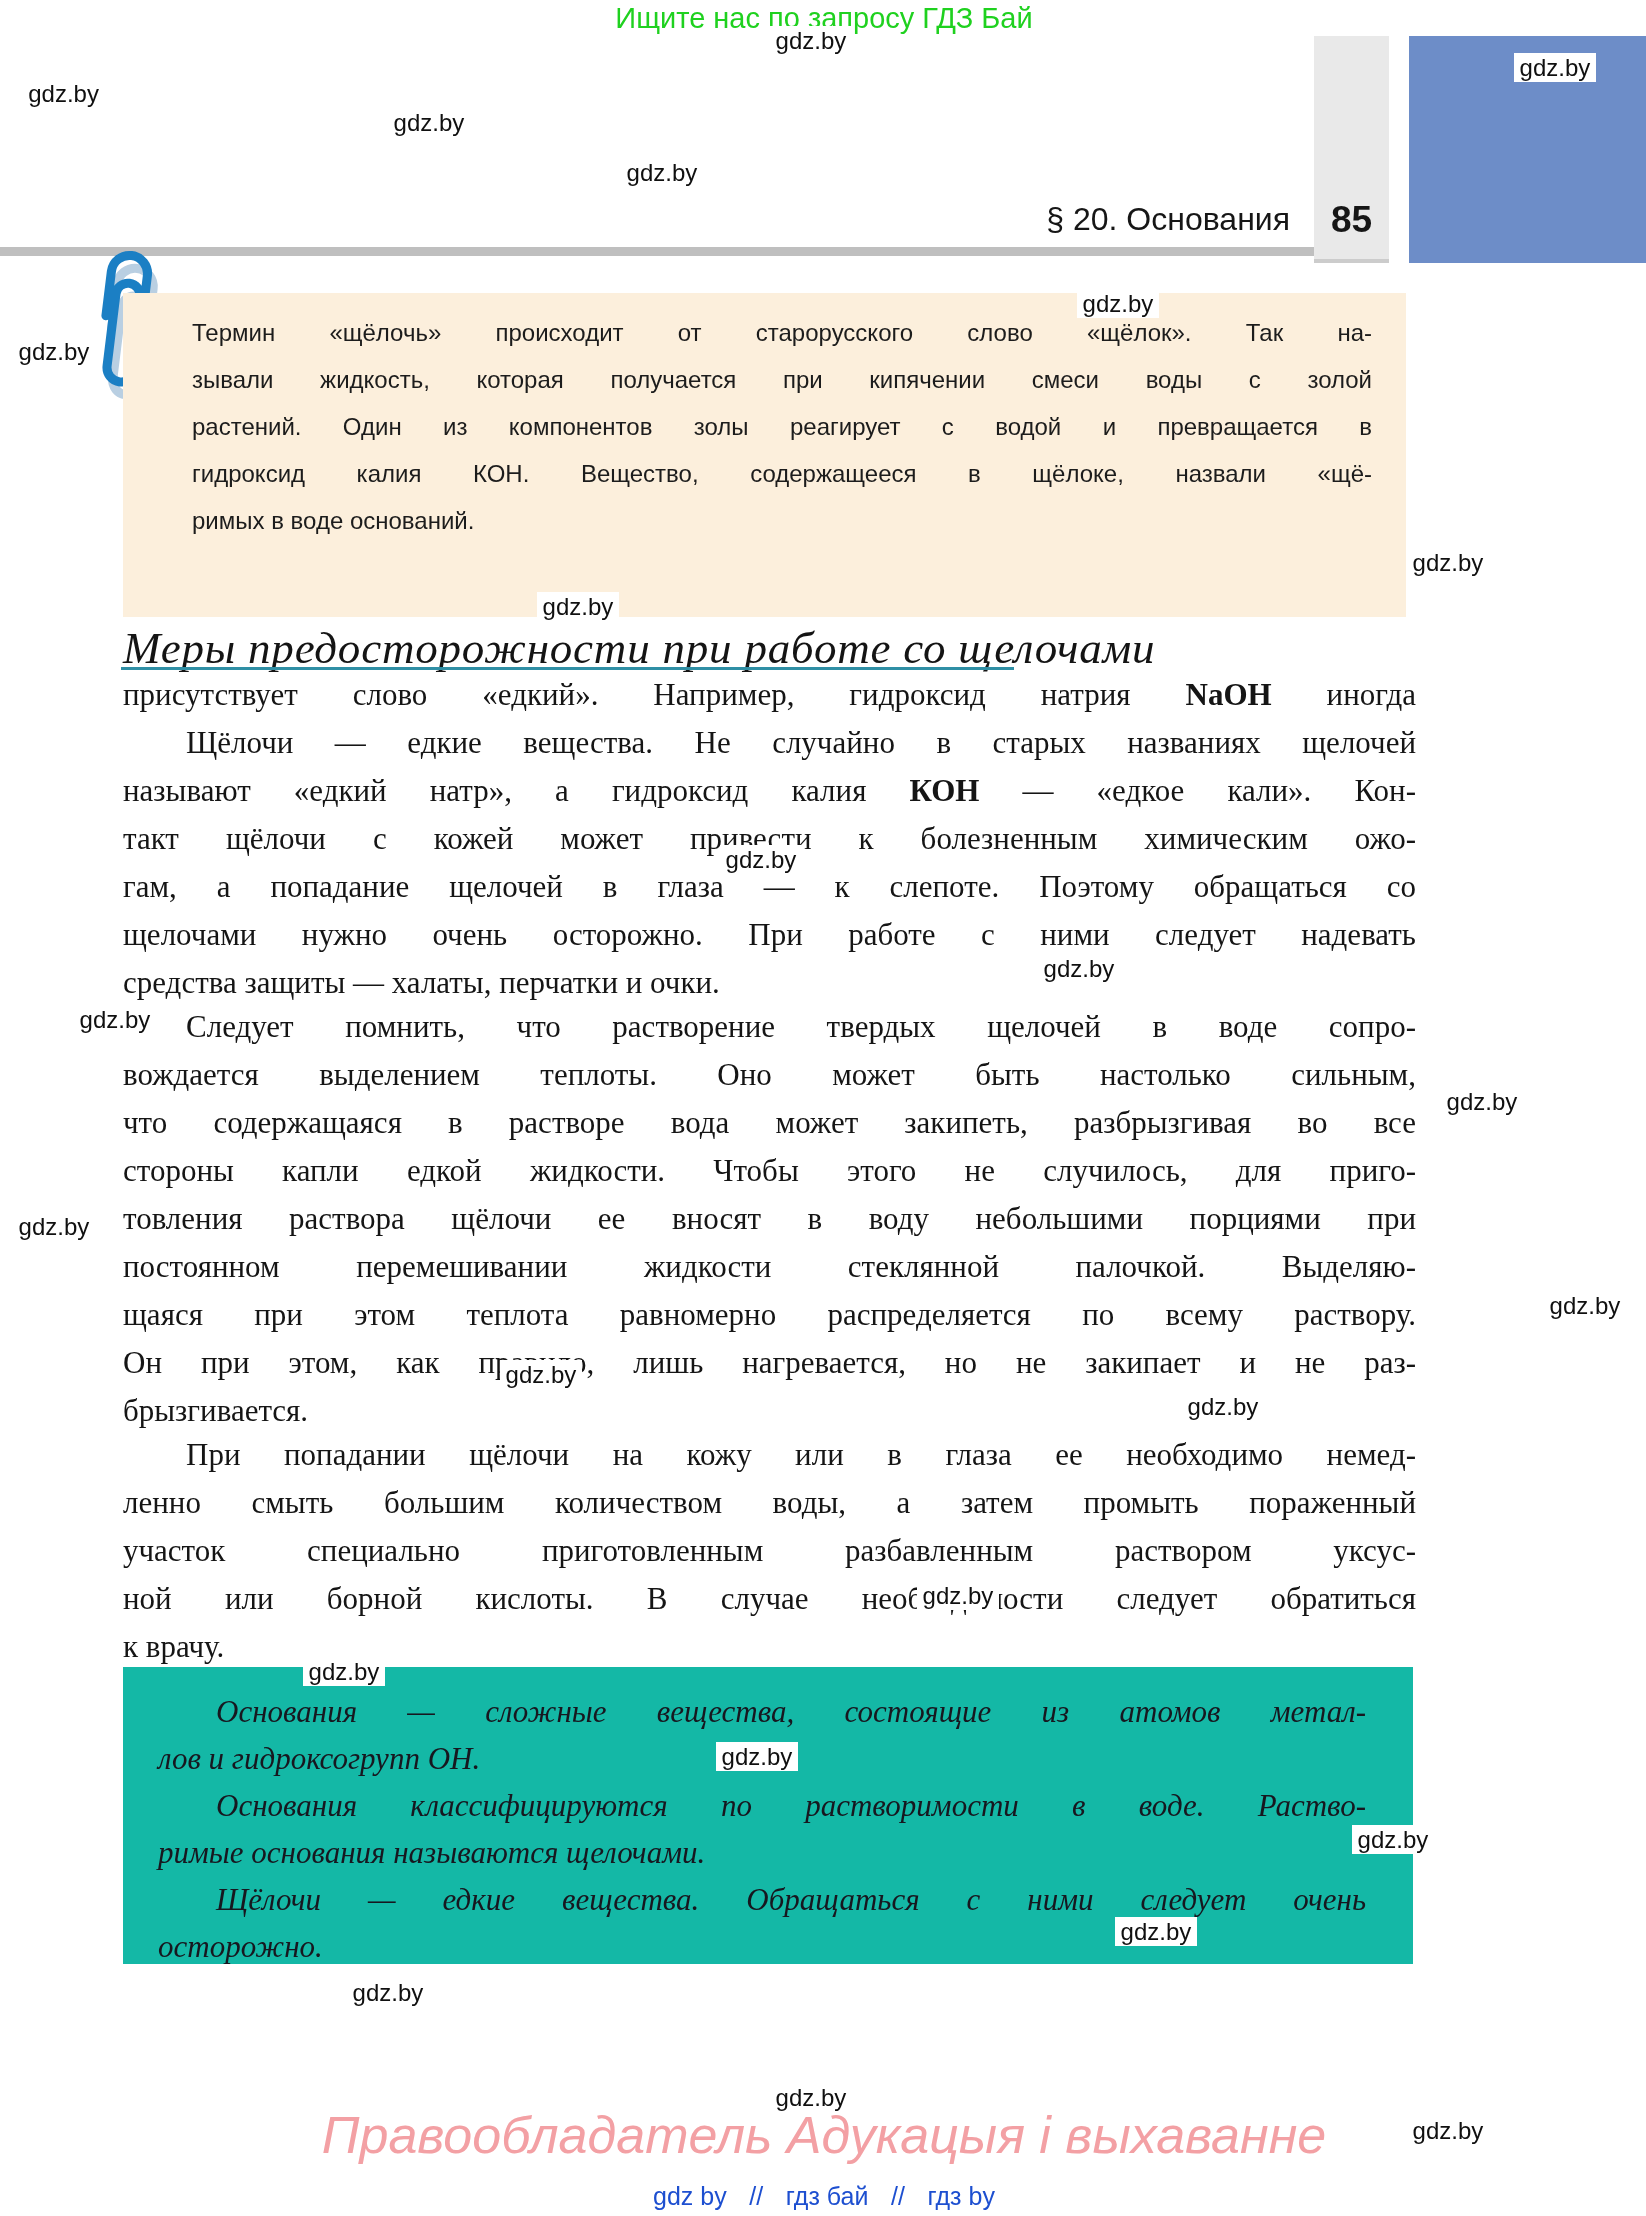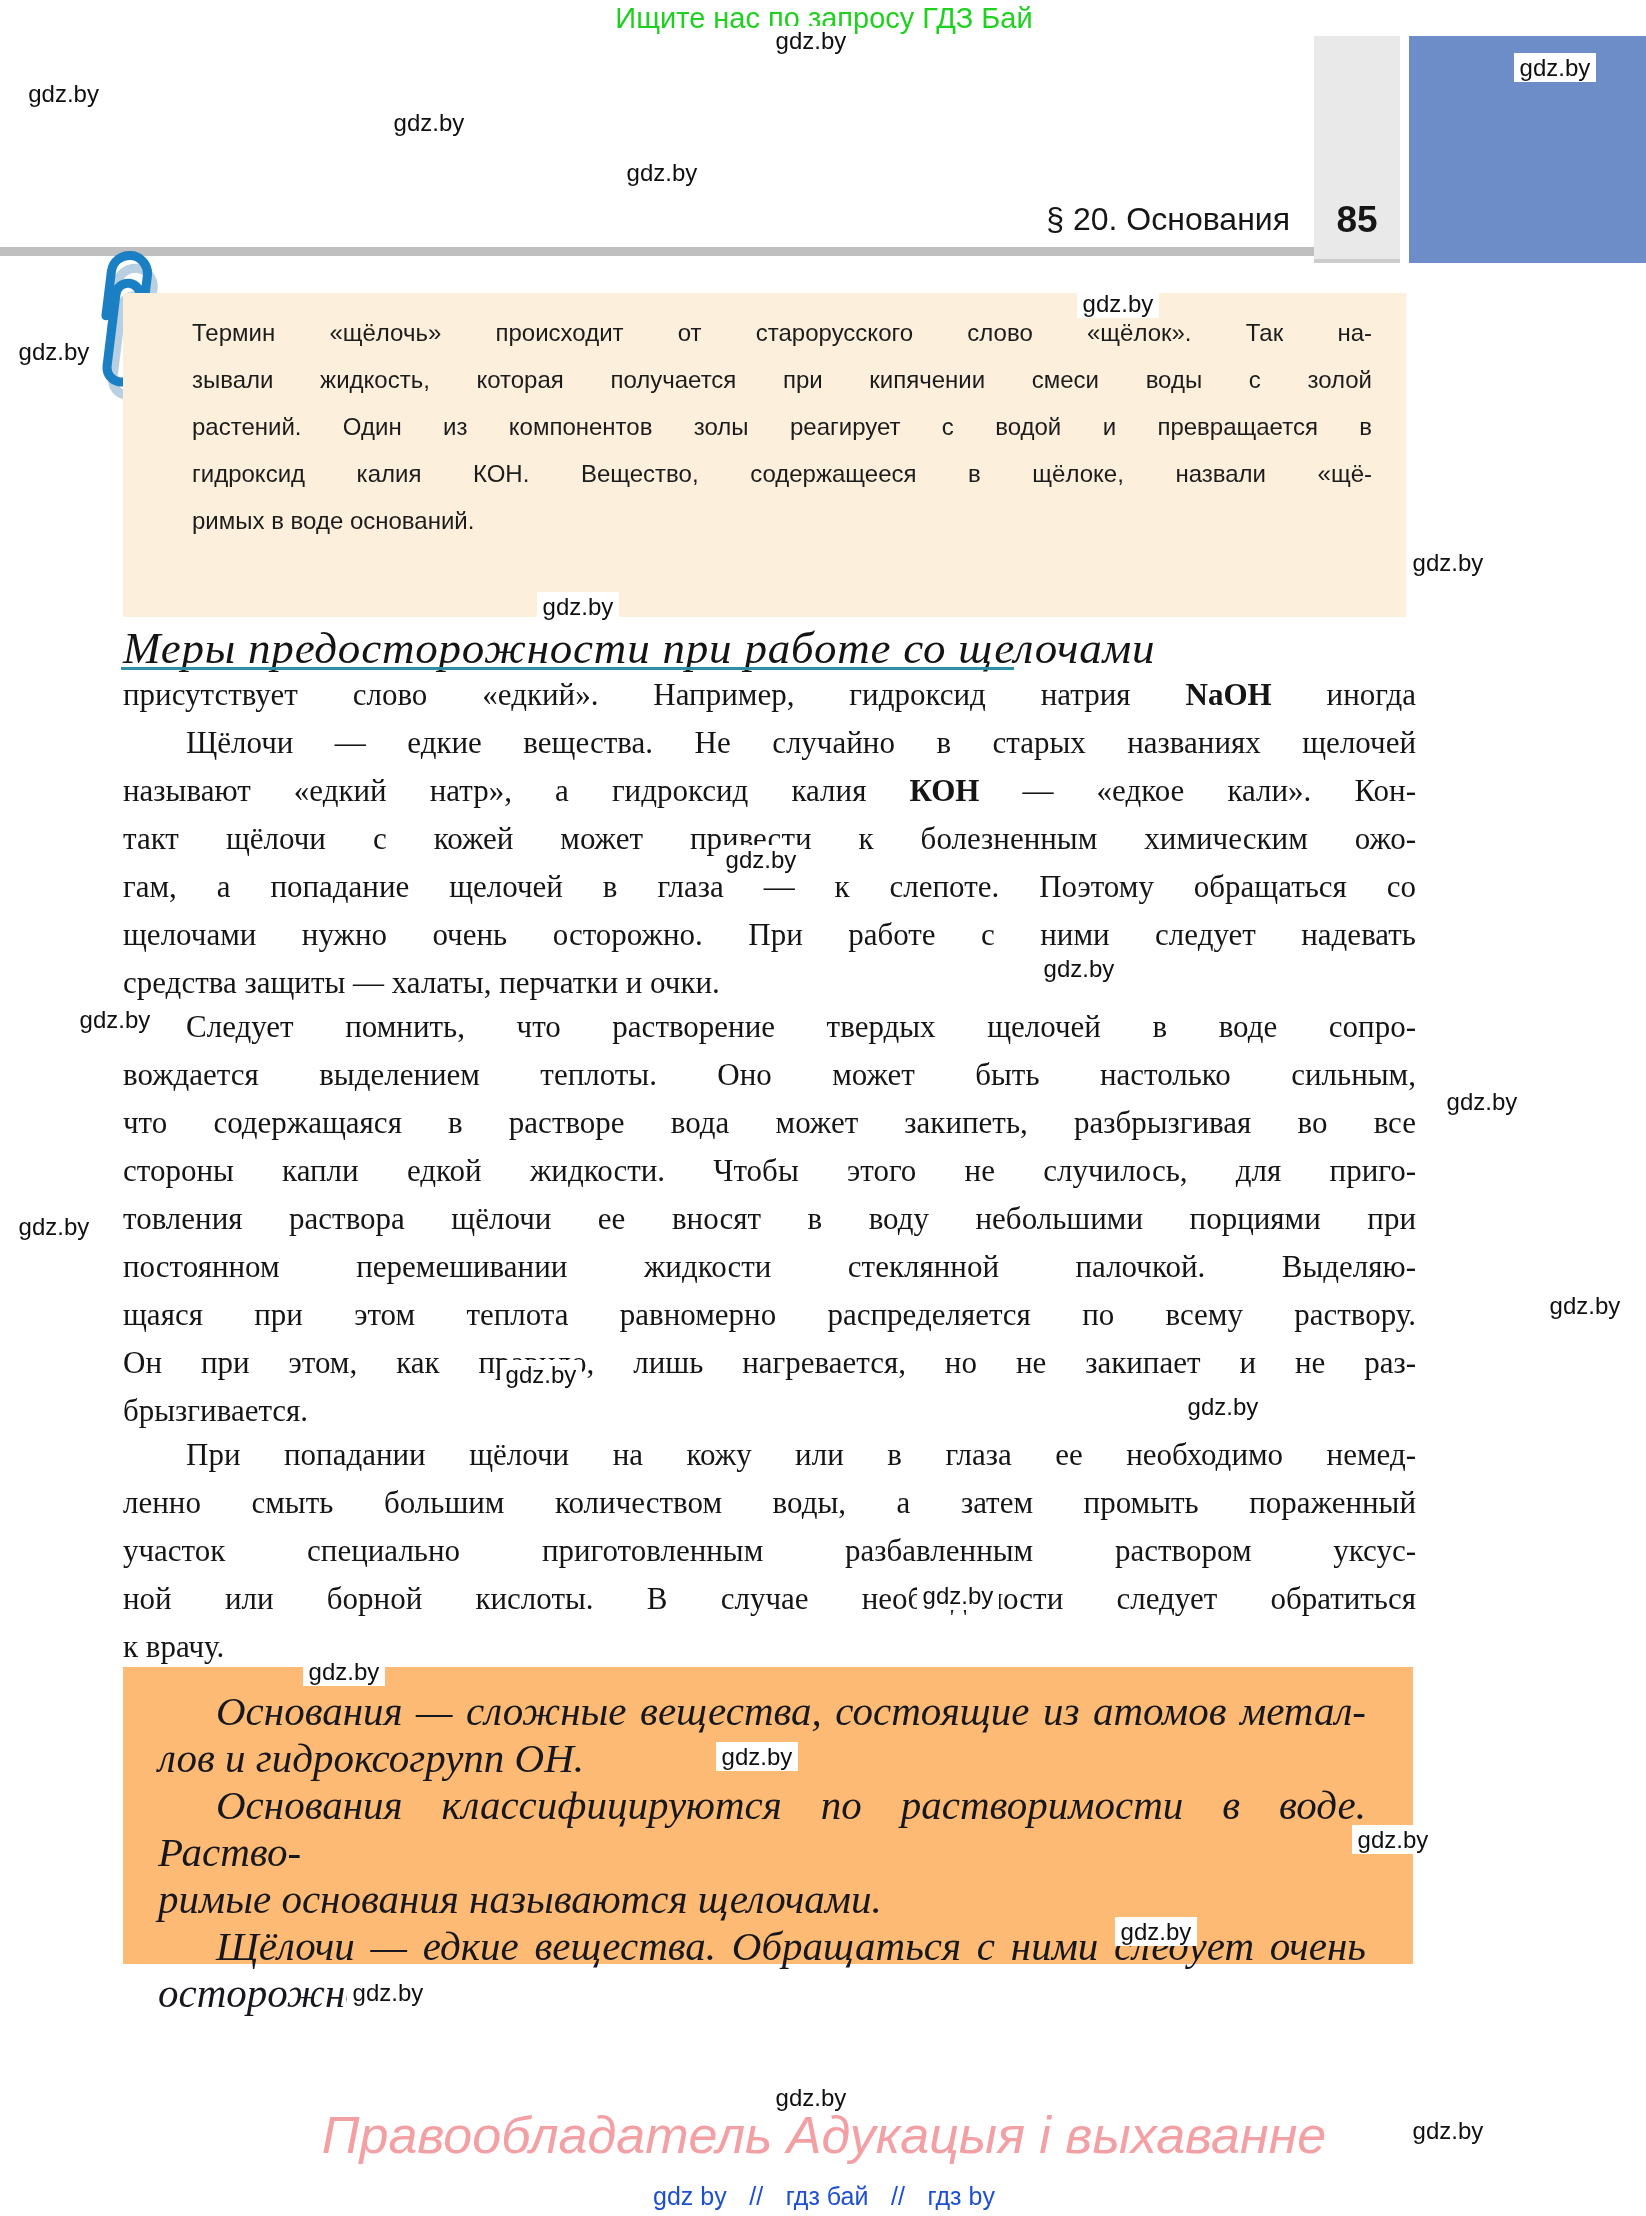--- a/index.html
+++ b/index.html
@@ -5,21 +5,21 @@
   html,body{margin:0;padding:0;background:#ffffff;}
   .page{position:relative;width:1647px;height:2216px;background:#ffffff;overflow:hidden;
         font-family:"Liberation Serif",serif;color:#1b1b1b;}
 
   
   .promo{position:absolute;top:1.6px;left:824px;transform:translateX(-50%);
          font-family:"Liberation Sans",sans-serif;font-size:29px;color:#1fd11f;white-space:nowrap;}
 
   
   .rule{position:absolute;top:247px;left:0;width:1315px;height:8.9px;background:#bfbfbf;}
-  .page-box{position:absolute;left:1314px;top:36px;width:86px;height:223px;background:#e9e9e9;
+  .page-box{position:absolute;left:1314px;top:36px;width:75px;height:223px;background:#e9e9e9;
             border-bottom:4px solid #cccccc;display:flex;align-items:flex-end;justify-content:center;}
   .page-num{font-family:"Liberation Sans",sans-serif;font-weight:bold;font-size:37px;color:#161616;
             padding-bottom:17.7px;}
   .corner{position:absolute;left:1409px;top:36px;width:238px;height:227px;background:#6d8dc8;}
   .sec-title{position:absolute;top:201px;right:357px;font-family:"Liberation Sans",sans-serif;
              font-size:32px;color:#161616;white-space:nowrap;}
 
   
   .watermark{position:absolute;font-family:"Liberation Sans",sans-serif;font-size:24px;color:#101010;
              background:#ffffff;padding:0.8px 5.6px;white-space:nowrap;line-height:27px;}
@@ -41,23 +41,23 @@
   .body-text{position:absolute;left:123px;width:1293px;font-size:31px;line-height:48px;color:#151515;}
   .para-1{top:671px;}
   .para-2{top:1003px;}
   .para-3{top:1431px;}
 
   .line{text-align:justify;text-align-last:justify;}
   .line.indent{text-indent:63px;}
   .line.last{text-align-last:left;}
 
   
-  .def-box{position:absolute;left:123px;top:1667px;width:1290px;height:297px;background:#fdba74;
+  .def-box{position:absolute;left:123px;top:1667px;width:1290px;height:297px;background:#14b8a6;
            box-sizing:border-box;padding:21px 47px 0 35px;
-           font-style:italic;font-size:41px;line-height:47px;color:#17171f;}
+           font-style:italic;font-size:31px;line-height:47px;color:#17171f;}
   .def-box .line.indent{text-indent:58px;}
 
   
   .publisher{position:absolute;top:2105px;left:824px;transform:translateX(-50%);
              font-family:"Liberation Sans",sans-serif;font-style:italic;font-size:52px;
              color:#f3a0a4;white-space:nowrap;}
   .links{position:absolute;top:2182px;left:824px;transform:translateX(-50%);
          display:flex;gap:22.6px;font-family:"Liberation Sans",sans-serif;font-size:25px;color:#1d4fd0;}
   .links a{color:#1d4fd0;text-decoration:none;white-space:nowrap;}
   .links .sep{color:#1d4fd0;}

